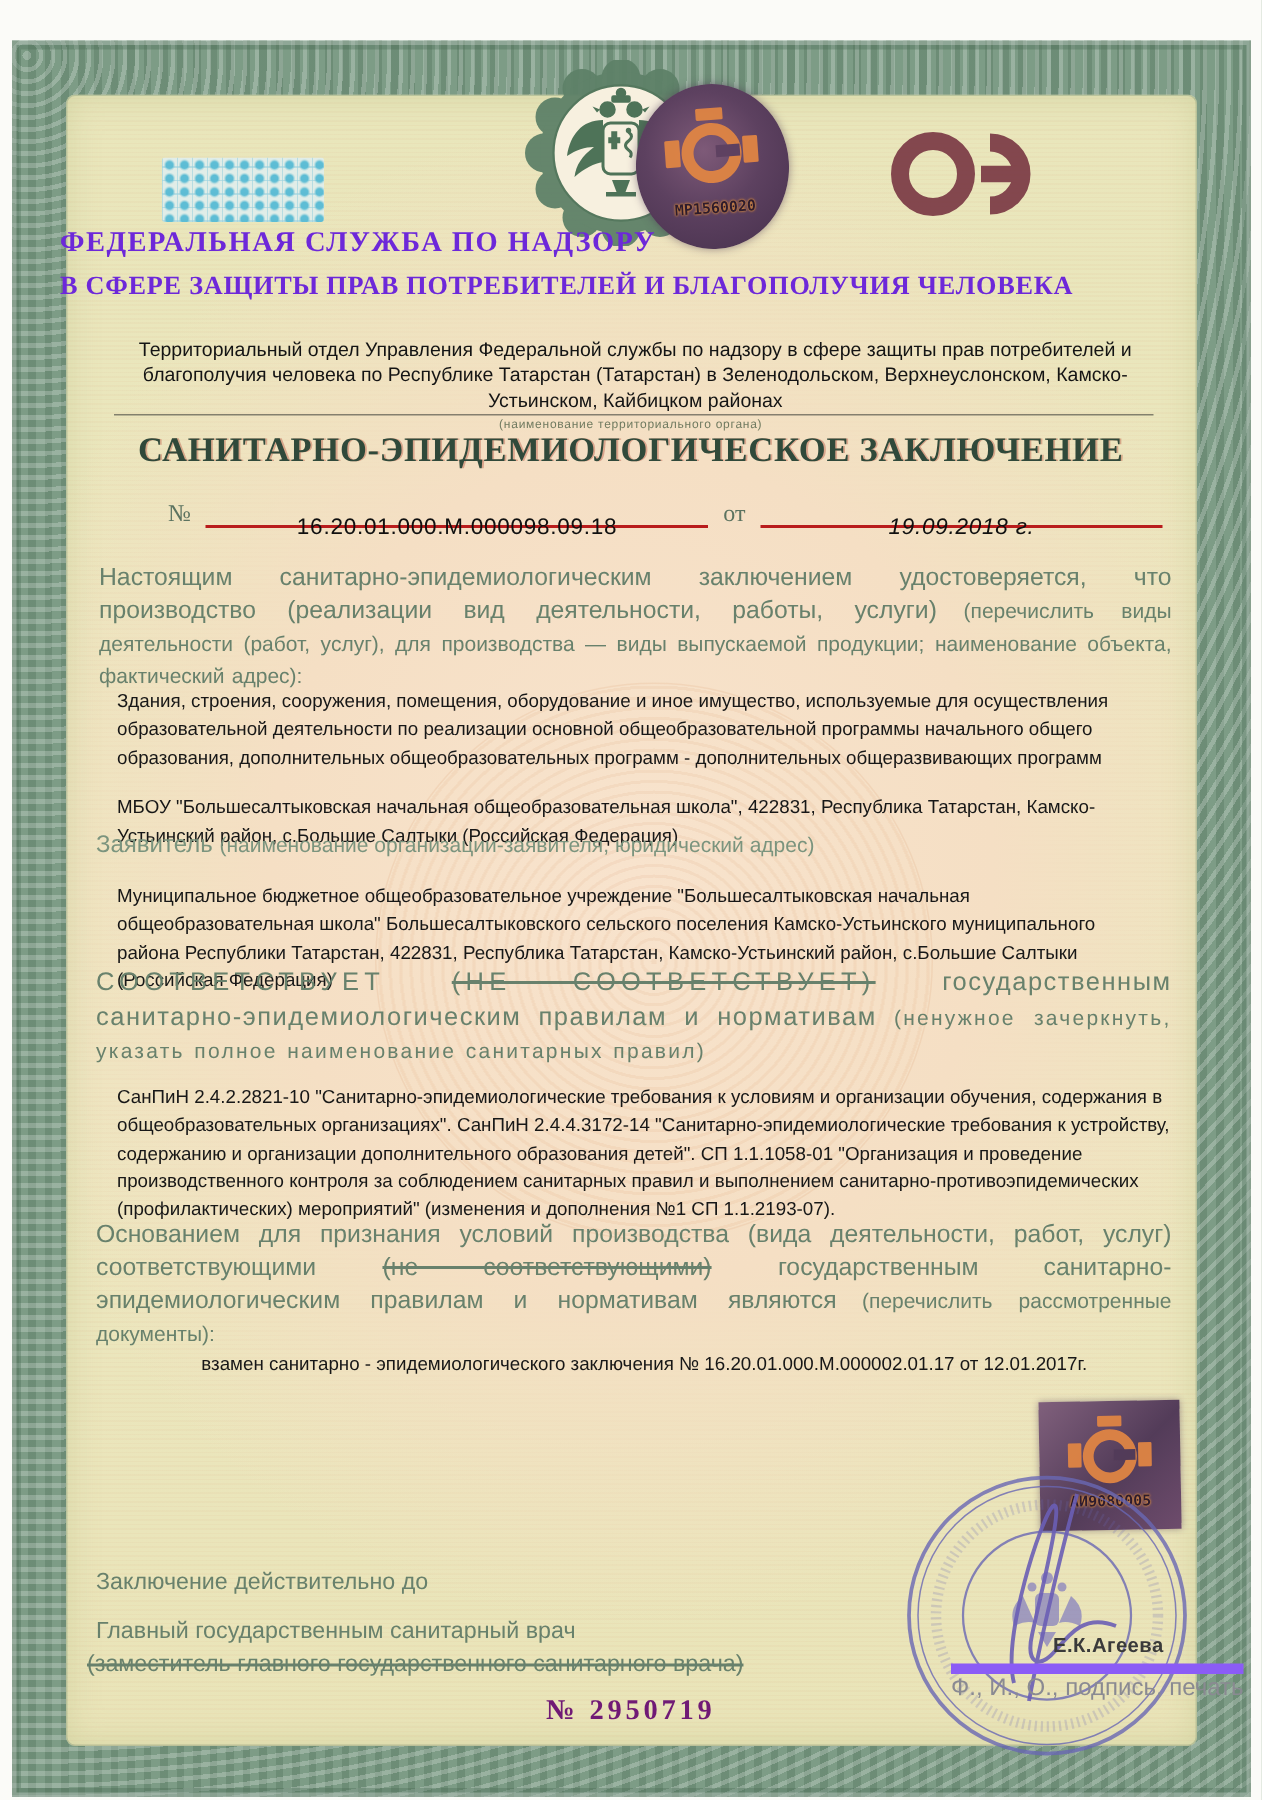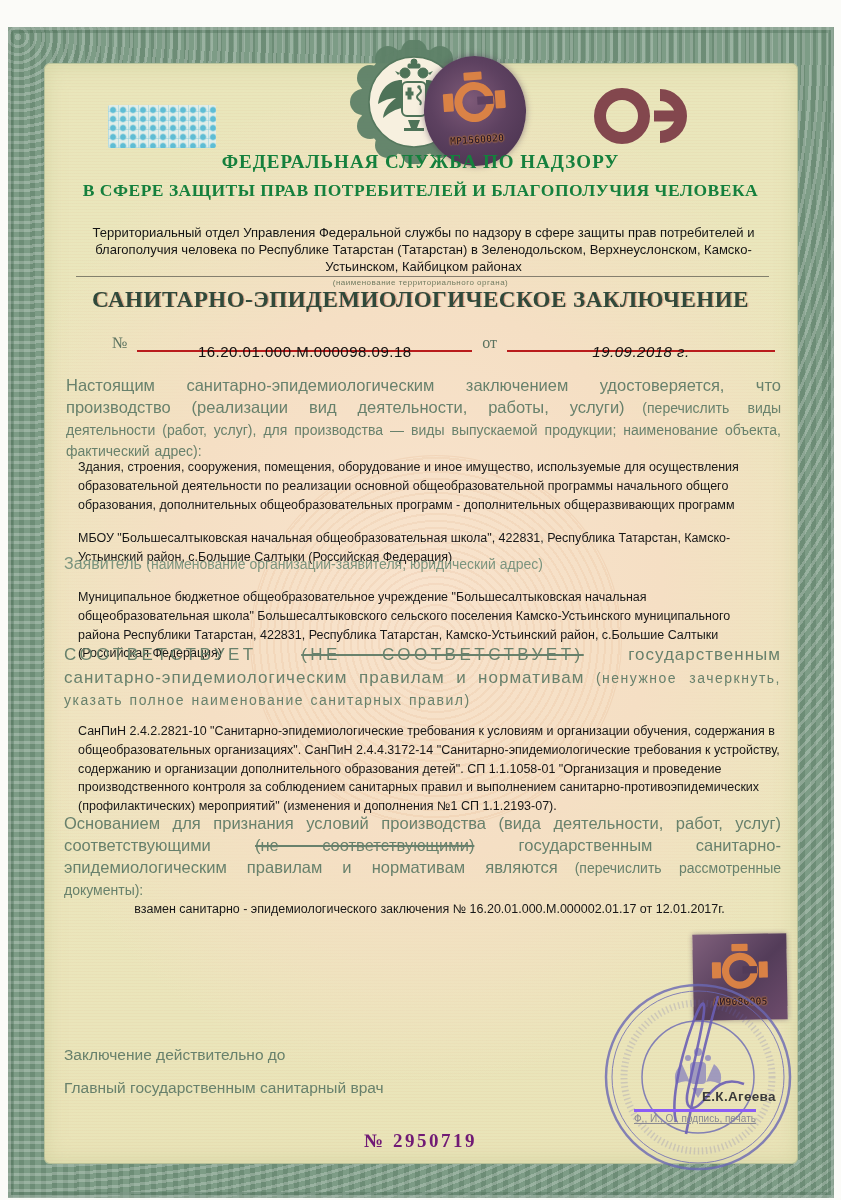--- a/index.html
+++ b/index.html
@@ -24,21 +24,21 @@
       border:1px solid rgba(214,140,92,.14);}
   
   .bluestrip{position:absolute;left:108px;top:105px;width:108px;height:43px;opacity:.9;
      background-color:rgba(222,240,246,.85);
      background-image:
        radial-gradient(circle at 5px 5px, #4fb9d8 2.3px, rgba(79,185,216,.35) 3.2px, rgba(0,0,0,0) 4px),
        repeating-linear-gradient(90deg, rgba(140,205,225,.55) 0 1px, rgba(0,0,0,0) 1px 10px),
        repeating-linear-gradient(0deg, rgba(140,205,225,.55) 0 1px, rgba(0,0,0,0) 1px 9px);
      background-size:10px 9px,auto,auto;border-radius:2px;}
   
-  .agency{position:absolute;left:40px;right:40px;top:151px;text-align:center;color:#15803d;
+  .agency{position:absolute;left:40px;right:40px;top:151px;text-align:left;color:#6d28d9;
           font-family:"Liberation Serif",serif;font-weight:bold;}
   .agency .l1{font-size:19px;letter-spacing:1px;}
   .agency .l2{font-size:17.5px;letter-spacing:.5px;margin-top:7px;}
   .terr{position:absolute;left:72px;right:66px;top:224px;text-align:center;color:#141414;
         font-size:13px;line-height:1.32;}
   .terr-rule{position:absolute;left:76px;right:72px;top:276px;border-top:1px solid #4a4a42;opacity:.65;}
   .terr-cap{position:absolute;left:0;right:0;top:278px;text-align:center;font-size:8px;color:#707a60;letter-spacing:.5px;}
   .doctitle{position:absolute;left:0;right:0;top:287px;text-align:center;color:#30493a;
             font-family:"Liberation Serif",serif;font-weight:bold;font-size:23px;letter-spacing:.5px;
             text-shadow:1.2px .4px 0 rgba(178,72,52,.38);}
@@ -55,21 +55,21 @@
   .g-big{font-size:16.5px;word-spacing:3px;}
   .g-small{font-size:14px;word-spacing:1px;}
   .strike{text-decoration:line-through;text-decoration-thickness:1.5px;}
   .black-t{color:#171717;font-size:12.5px;line-height:1.5;}
   .sp-caps{letter-spacing:3.5px;}
   
   .validuntil{position:absolute;left:64px;top:1046px;color:#68816c;font-size:15.5px;}
   .chief{position:absolute;left:64px;top:1079px;color:#68816c;font-size:15.5px;}
   .deputy{position:absolute;left:58px;top:1101px;color:#68816c;font-size:15.5px;}
   .signer{position:absolute;left:702px;top:1089px;color:#3a3a3a;font-size:13.5px;font-weight:bold;letter-spacing:.3px;}
-  .sigcap{position:absolute;left:634px;top:1109px;color:#8a8a92;font-size:10px;border-top:3px solid #8b5cf6;padding-top:1px;text-decoration:underline;}
+  .sigcap{position:absolute;left:634px;top:1109px;color:#8a8a92;font-size:16px;border-top:7px solid #8b5cf6;padding-top:1px;}
   .serial{position:absolute;left:0;right:0;top:1130px;text-align:center;color:#701a75;
           font-family:"Liberation Serif",serif;font-size:19px;letter-spacing:2.5px;font-weight:bold;}
   
   .holo-oval{position:absolute;left:424px;top:56px;width:102px;height:110px;border-radius:50%;
       background:radial-gradient(circle at 45% 40%, #7e5a78 0%, #5d4160 45%, #46304c 100%);
       box-shadow:0 0 6px rgba(70,48,76,.5);transform:rotate(-4deg);}
   .holo-sq{position:absolute;left:693px;top:934px;width:94px;height:86px;
       background:linear-gradient(135deg,#80607c 0%,#533c59 55%,#6e4c6c 100%);
       box-shadow:0 0 5px rgba(70,48,76,.45);transform:rotate(-1deg);}
   .holo-code{position:absolute;left:0;right:0;text-align:center;
@@ -249,18 +249,19 @@
       </g>
       <g fill="none" stroke="#6b5fb5" stroke-width="2.6" opacity=".9">
         <path d="M78,150 C70,120 96,40 104,32 C112,26 96,90 90,118 C86,136 94,142 106,128 C116,116 126,104 146,112"></path>
         <path d="M120,24 C110,60 96,120 88,162"></path>
       </g>
     </svg>
   </div>
 
   <div class="validuntil">Заключение действительно до</div>
   <div class="chief">Главный государственным санитарный врач</div>
+  <div class="deputy strike">(заместитель главного государственного санитарного врача)</div>
 
   <div class="signer">Е.К.Агеева</div>
   <div class="sigcap">Ф., И., О., подпись, печать</div>
 
   <div class="serial">№ 2950719</div>
 </div>
 
 </body></html>

